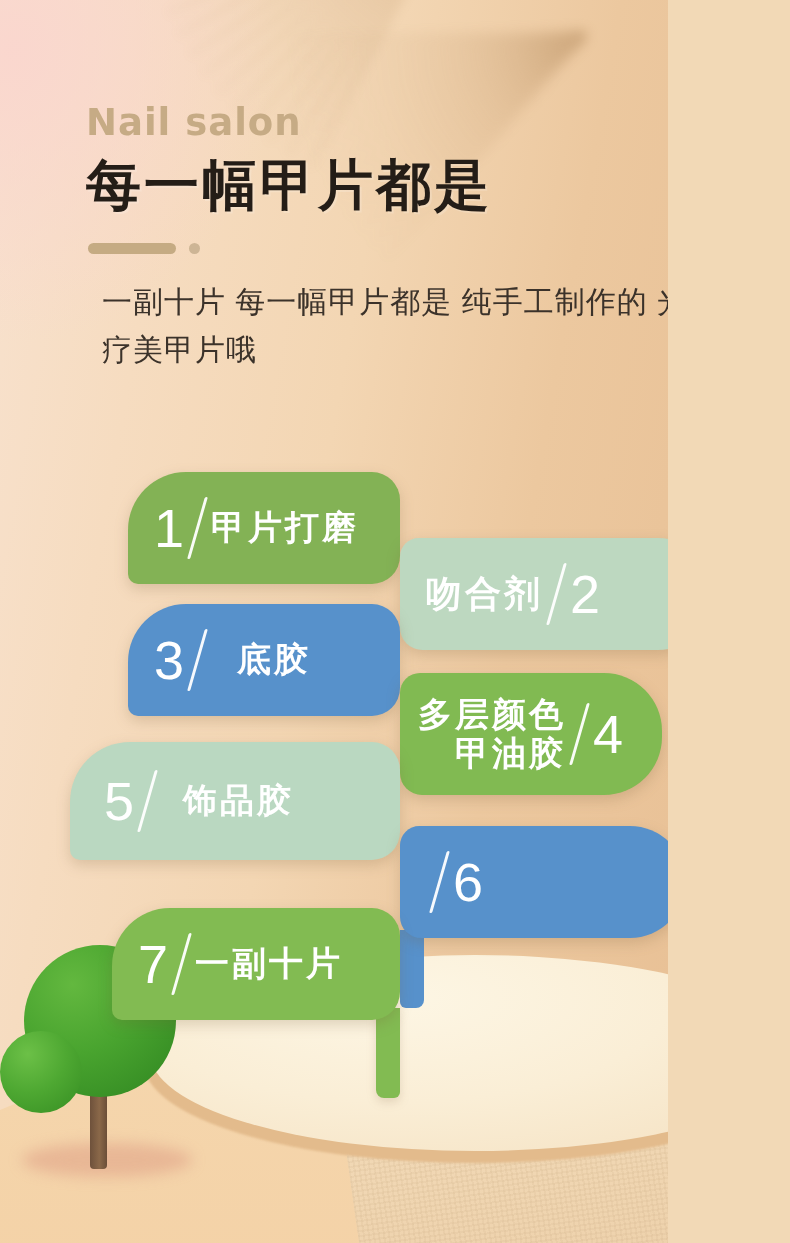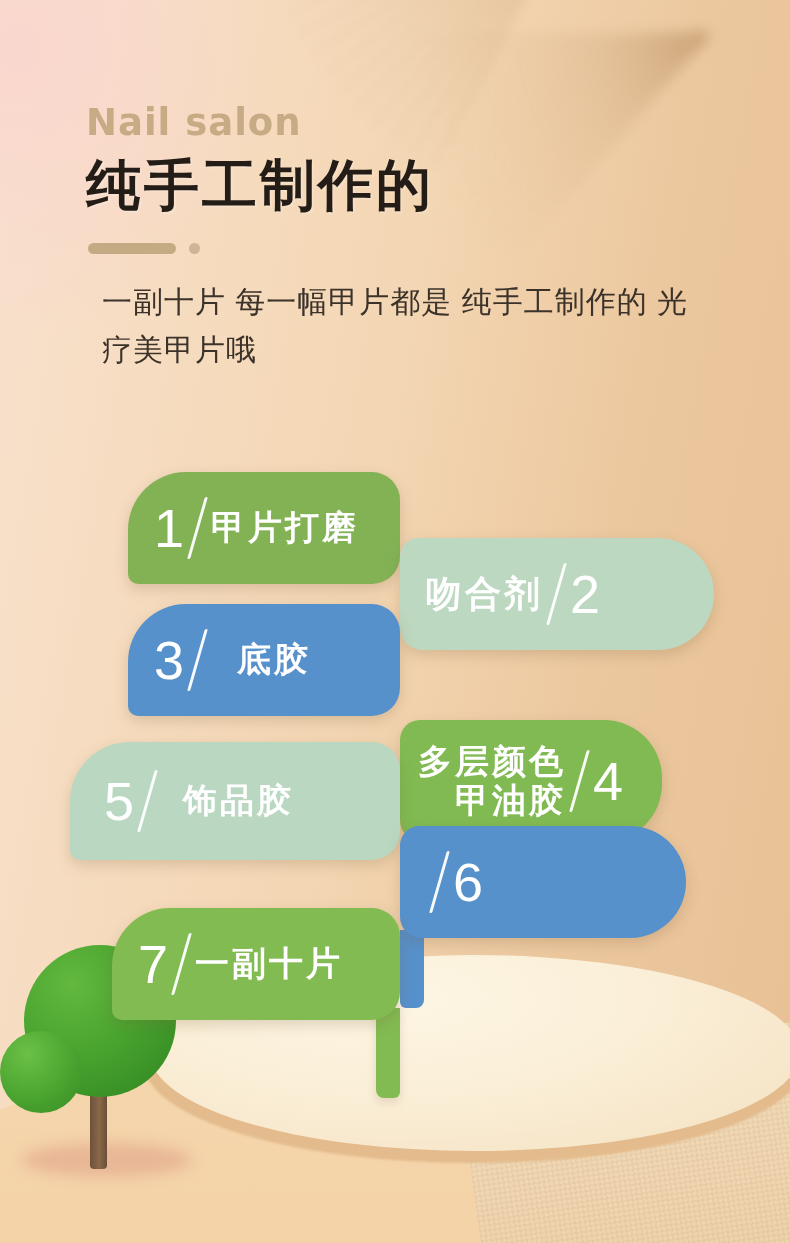--- a/index.html
+++ b/index.html
@@ -2,21 +2,21 @@
 <html lang="zh"><head>
 <meta charset="utf-8">
 <style>
   html,body{margin:0;padding:0;}
   body{
     width:790px;height:1243px;overflow:hidden;
     font-family:"Liberation Sans","DejaVu Sans",sans-serif;
     background:#f2d9b6;
   }
   .poster{
-    position:relative;width:790px;height:1243px;overflow:hidden;
+    position:relative;width:668px;height:1243px;overflow:hidden;
     background:
       radial-gradient(ellipse 380px 420px at 2% 4%, rgba(250,214,206,.95) 0%, rgba(250,214,206,0) 70%),
       linear-gradient(100deg,#f8e2cf 0%, #f6dcc0 22%, #f3d6b3 46%, #ecc89f 70%, #e8c095 100%);
   }
 
   
   .frond{position:absolute;top:-120px;right:-80px;width:560px;height:620px;
     opacity:.5;pointer-events:none;filter:blur(5px);}
   .frond .leaf{
     position:absolute;left:50%;top:0;transform-origin:0 0;
@@ -139,21 +139,21 @@
   .b3{left:128px;top:604px;width:272px;height:112px;
       background:#5791cb;border-radius:58px 28px 28px 10px;}
   .b5{left:70px;top:742px;width:330px;height:118px;
       background:#bad8c1;border-radius:60px 28px 28px 10px;}
   .b7{left:112px;top:908px;width:288px;height:112px;
       background:#82bb52;border-radius:58px 28px 28px 10px;}
 
   
   .b2{left:400px;top:538px;width:314px;height:112px;
       background:#bdd8c0;border-radius:20px 60px 60px 24px;}
-  .b4{left:400px;top:720px;width:262px;height:122px;
+  .b4{left:400px;top:673px;width:262px;height:122px;
       background:#81ba52;border-radius:20px 58px 58px 22px;}
   .b6{left:400px;top:826px;width:286px;height:112px;
       background:#5791cb;border-radius:20px 58px 58px 22px;}
 
   .bubble.right .inner{}
   .bubble.right .cn{text-align:right;}
 
   
   .tail7{
     position:absolute;left:376px;top:1008px;width:24px;height:90px;
@@ -202,21 +202,21 @@
   <div class="ground">
     <div class="band"></div>
     <div class="band-inner"></div>
     <div class="fabric"></div>
     <div class="platform-shadow"></div>
     <div class="platform"></div>
   </div>
 
   <div class="header">
     <div class="eyebrow">Nail salon</div>
-    <h1 class="title">纯手工制作的</h1>
+    <h1 class="title">每一幅甲片都是</h1>
     <div class="rule">
       <span class="bar"></span>
       <span class="dot"></span>
     </div>
     <p class="subtitle">一副十片 每一幅甲片都是
 纯手工制作的 光疗美甲片哦</p>
   </div>
 
   <div class="tree">
     <div class="shadow"></div>

